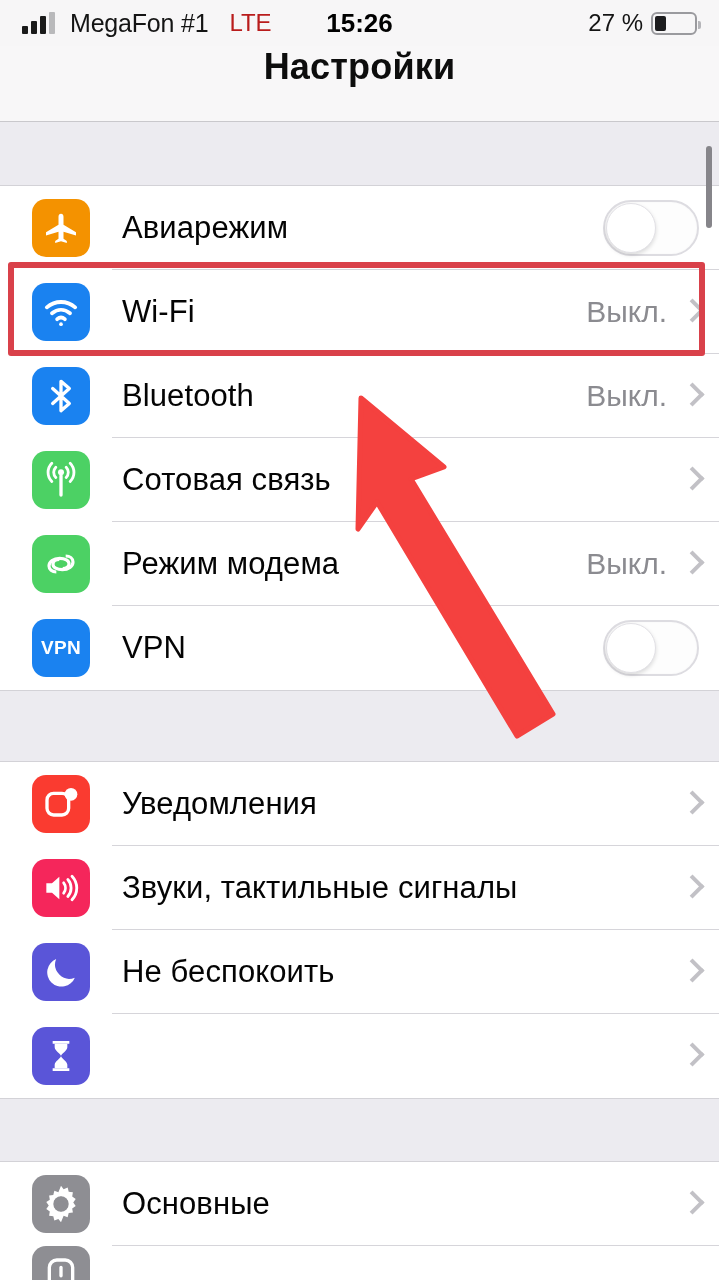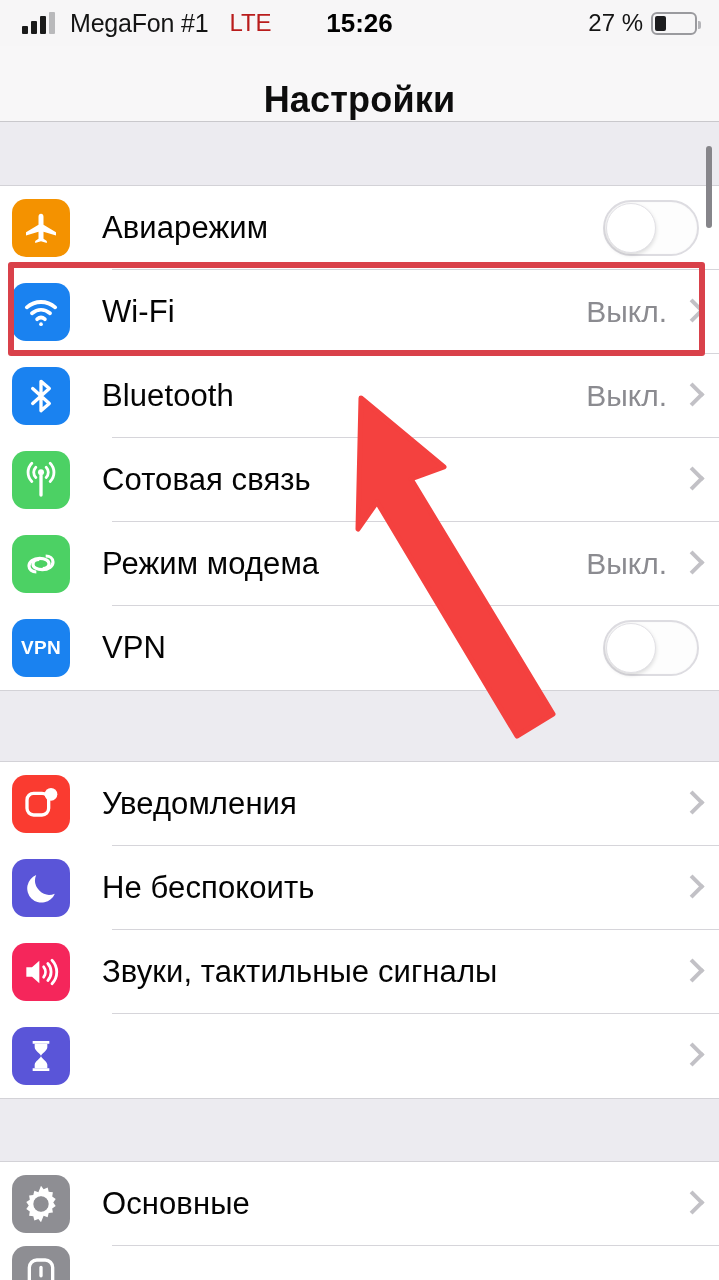--- a/index.html
+++ b/index.html
@@ -54,21 +54,21 @@
   .batt-fill {
     position: absolute; left: 2px; top: 2px; bottom: 2px;
     width: 27%; background: #1c1c1e; border-radius: 2px;
   }
 
   
   .navbar {
     position: absolute; top: 46px; left: 0;
     width: 719px; height: 76px;
     background: #f8f7f8;
-    display: flex; align-items: flex-end; justify-content: center;
+    display: flex; align-items: flex-start; justify-content: center;
     border-bottom: 1px solid #c9c8cc;
   }
   .nav-title { font-size: 36px; font-weight: bold; color: #0d0d0d; letter-spacing: 0.2px; }
 
   
   .listarea {
     position: absolute; top: 122px; left: 0;
     width: 719px; height: 1158px;
     background: #efeef3;
     overflow: hidden;
@@ -77,21 +77,21 @@
   .gap.g0 { height: 64px; border-bottom: 1px solid #d3d2d7; }
   .gap.g1 { height: 72px; border-top: 1px solid #d3d2d7; border-bottom: 1px solid #d3d2d7; }
   .gap.g2 { height: 64px; border-top: 1px solid #d3d2d7; border-bottom: 1px solid #d3d2d7; }
 
   .group { background: #ffffff; }
 
   .row {
     position: relative;
     display: flex; align-items: center;
     height: 84px;
-    padding-left: 12px;
+    padding-left: 32px;
     background: #ffffff;
   }
   .row .sep {
     position: absolute; left: 112px; right: 0; bottom: 0;
     height: 1px; background: #d6d5da;
   }
 
   .icon {
     width: 58px; height: 58px; border-radius: 14px;
     flex: 0 0 58px;
@@ -306,50 +306,50 @@
           </svg>
         </span>
         <span class="label">Уведомления</span>
         <span class="right">
           <span class="chev"></span>
         </span>
         <span class="sep"></span>
       </div>
 
       <div class="row">
-        <span class="icon" style="background:#5a55d8">
-          <svg width="40" height="40" viewBox="0 0 24 24" fill="#ffffff">
-            <path d="M20.3 15.4A8.6 8.6 0 019.1 4.2a8.6 8.6 0 1011.2 11.2z"></path>
-          </svg>
-        </span>
-        <span class="label">Не беспокоить</span>
-        <span class="right">
-          <span class="chev"></span>
-        </span>
-        <span class="sep"></span>
-      </div>
-
-      <div class="row">
         <span class="icon" style="background:#f5265b">
           <svg width="40" height="40" viewBox="0 0 24 24">
             <path d="M3.2 9.2h3.4L11 5.3v13.4l-4.4-3.9H3.2z" fill="#ffffff"></path>
             <g fill="none" stroke="#ffffff" stroke-width="1.7" stroke-linecap="round">
               <path d="M13.6 8.9c1.4 1.8 1.4 4.4 0 6.2"></path>
               <path d="M16.1 6.9c2.6 2.9 2.6 7.3 0 10.2"></path>
               <path d="M18.6 4.9c3.8 4.1 3.8 10.1 0 14.2"></path>
             </g>
           </svg>
         </span>
         <span class="label">Звуки, тактильные сигналы</span>
         <span class="right">
           <span class="chev"></span>
         </span>
         <span class="sep"></span>
       </div>
 
+      <div class="row">
+        <span class="icon" style="background:#5a55d8">
+          <svg width="40" height="40" viewBox="0 0 24 24" fill="#ffffff">
+            <path d="M20.3 15.4A8.6 8.6 0 019.1 4.2a8.6 8.6 0 1011.2 11.2z"></path>
+          </svg>
+        </span>
+        <span class="label">Не беспокоить</span>
+        <span class="right">
+          <span class="chev"></span>
+        </span>
+        <span class="sep"></span>
+      </div>
+
       <div class="row last">
         <span class="icon" style="background:#5a55d8">
           <svg width="40" height="40" viewBox="0 0 24 24" fill="#ffffff">
             <path d="M7 3h10v1.6H7zM7 19.4h10V21H7z"></path>
             <path d="M8.2 4.6h7.6v2.1c0 2-3.8 4.1-3.8 5.3s3.8 3.3 3.8 5.3v2.1H8.2v-2.1c0-2 3.8-4.1 3.8-5.3S8.2 8.7 8.2 6.7z"></path>
           </svg>
         </span>
         <span class="right">
           <span class="chev"></span>
         </span>

